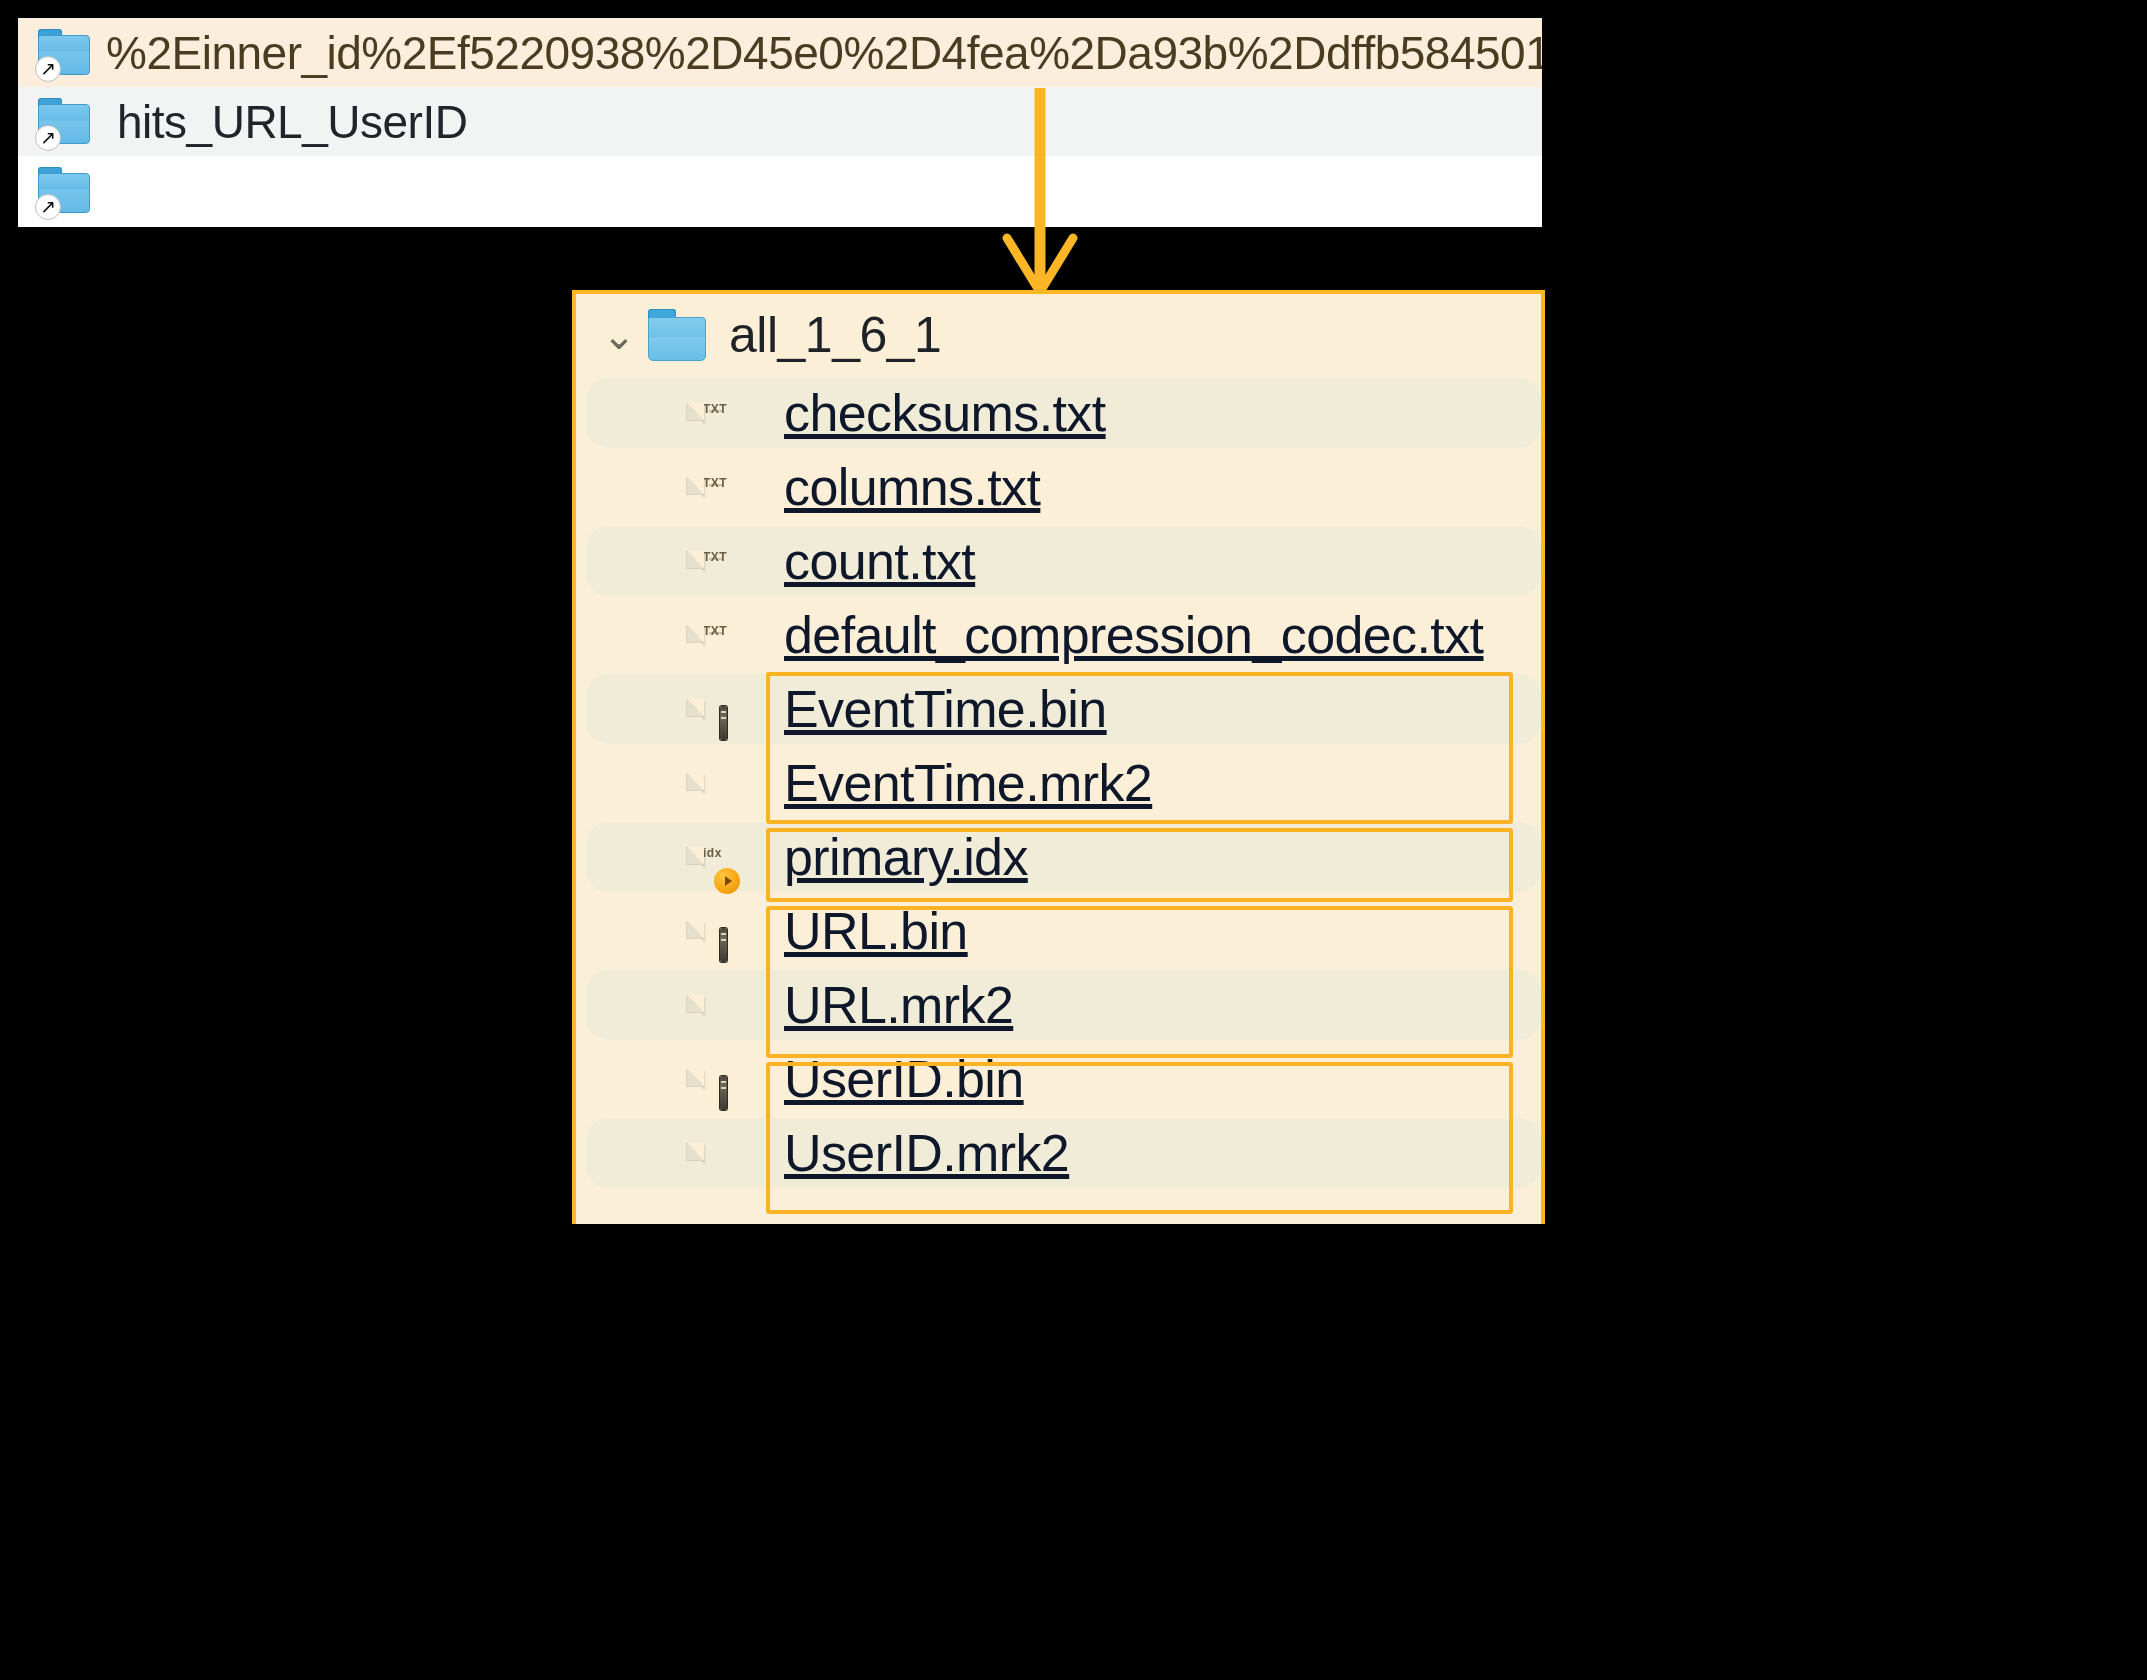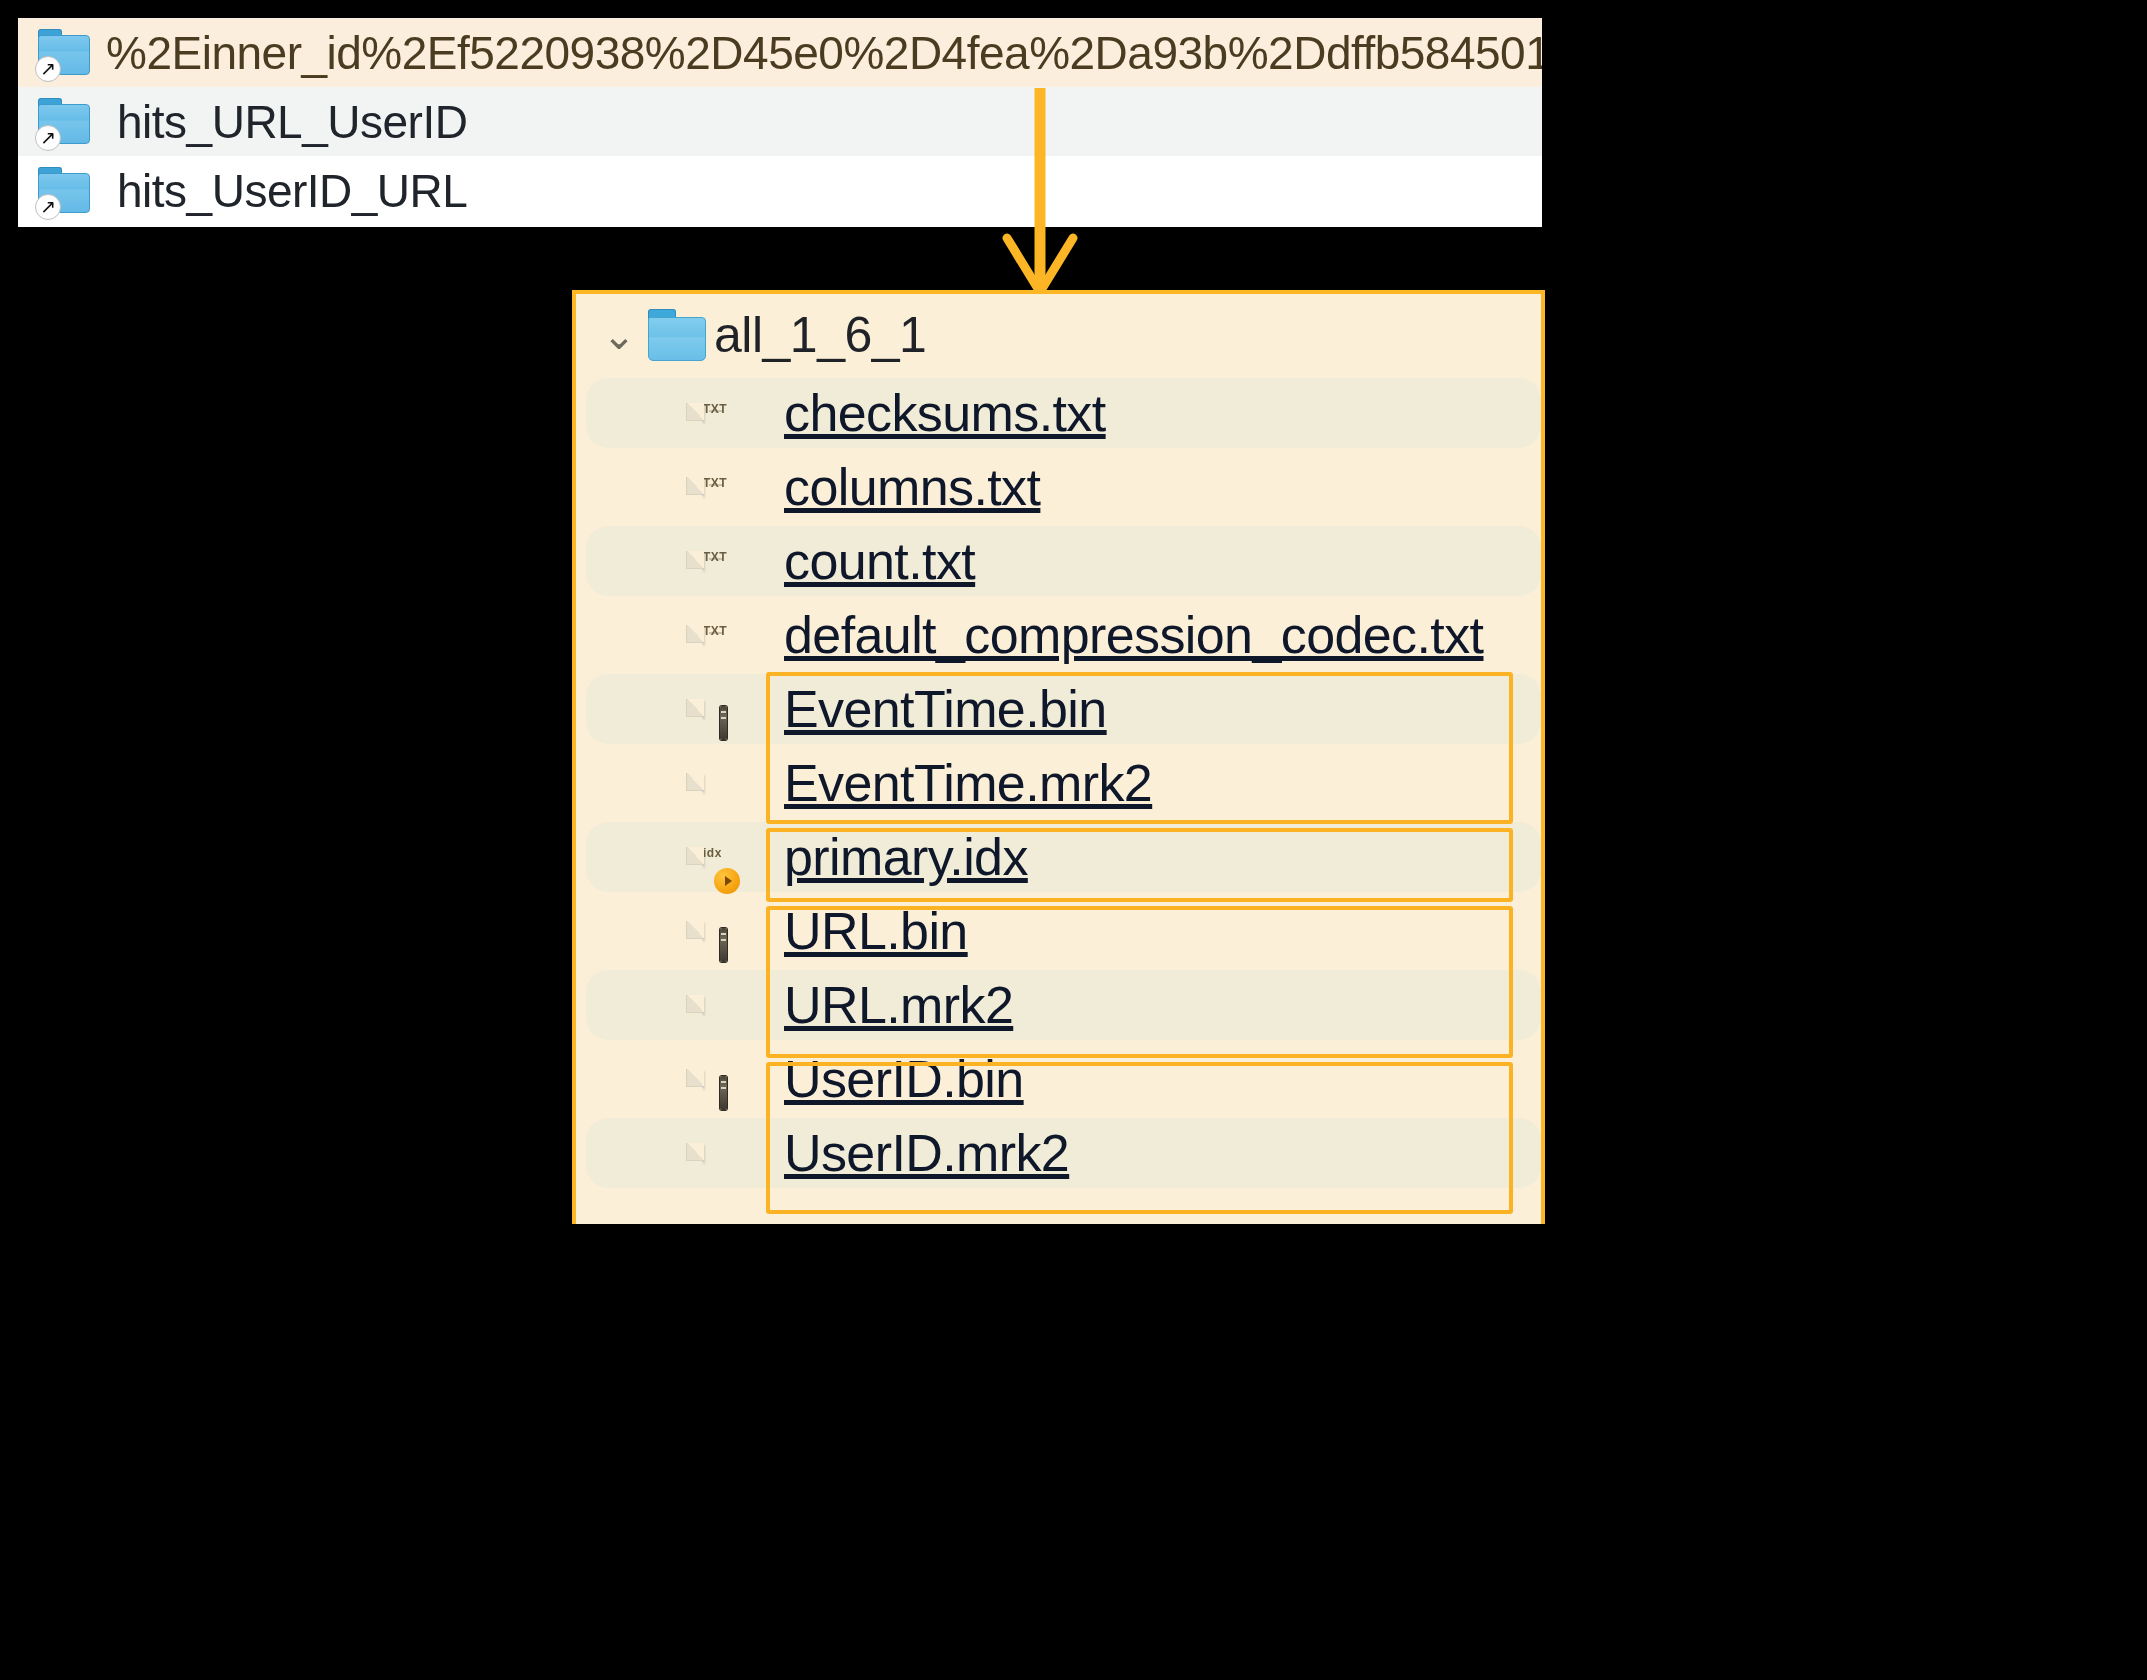--- a/index.html
+++ b/index.html
@@ -99,21 +99,21 @@
     border-radius: 2px 4px 5px 5px;
     background: linear-gradient(#81cdee, #6ec2e8 45%, #7ecbed 47%, #69bee7);
     border: 1px solid #46a5cf;
   }
   .dir-row .dirfolder .ftab {
     position: absolute; left: 0; top: 0; width: 28px; height: 11px;
     border-radius: 3px 3px 0 0; background: #3fa8da;
     border: 1px solid #2f8cbd; border-bottom: none;
   }
   .dir-row .dirname {
-    margin-left: 6px; font-size: 50px; color: #1f2328;
+    margin-left: 21px; font-size: 50px; color: #1f2328;
     letter-spacing: -0.5px; line-height: 1;
   }
 
   
   .icon-slot { position: relative; z-index: 1; flex: 0 0 60px; margin-left: 126px; }
   .page {
     position: relative; width: 52px; height: 62px;
     background: #c4b5fd;
     border: 1px solid #dcd6c2;
     border-radius: 3px;
@@ -205,21 +205,20 @@
       </span>
       <span class="label">hits_URL_UserID</span>
     </div>
 
     <div class="top-row plain">
       <span class="folder-link">
         <span class="ftab"></span>
           <span class="fbody"></span>
         <span class="arrowbadge">↗</span>
       </span>
-      <span class="label">hits_UserID_URL</span>
     </div>
   </div>
 
   <svg class="arrow-svg" width="110" height="210" viewBox="0 0 110 210">
     <line x1="55" y1="0" x2="55" y2="200" stroke="#FCB625" stroke-width="11"></line>
     <line x1="22" y1="150" x2="55" y2="204" stroke="#FCB625" stroke-width="9" stroke-linecap="round"></line>
     <line x1="88" y1="150" x2="55" y2="204" stroke="#FCB625" stroke-width="9" stroke-linecap="round"></line>
   </svg>
 
   <div class="panel">

